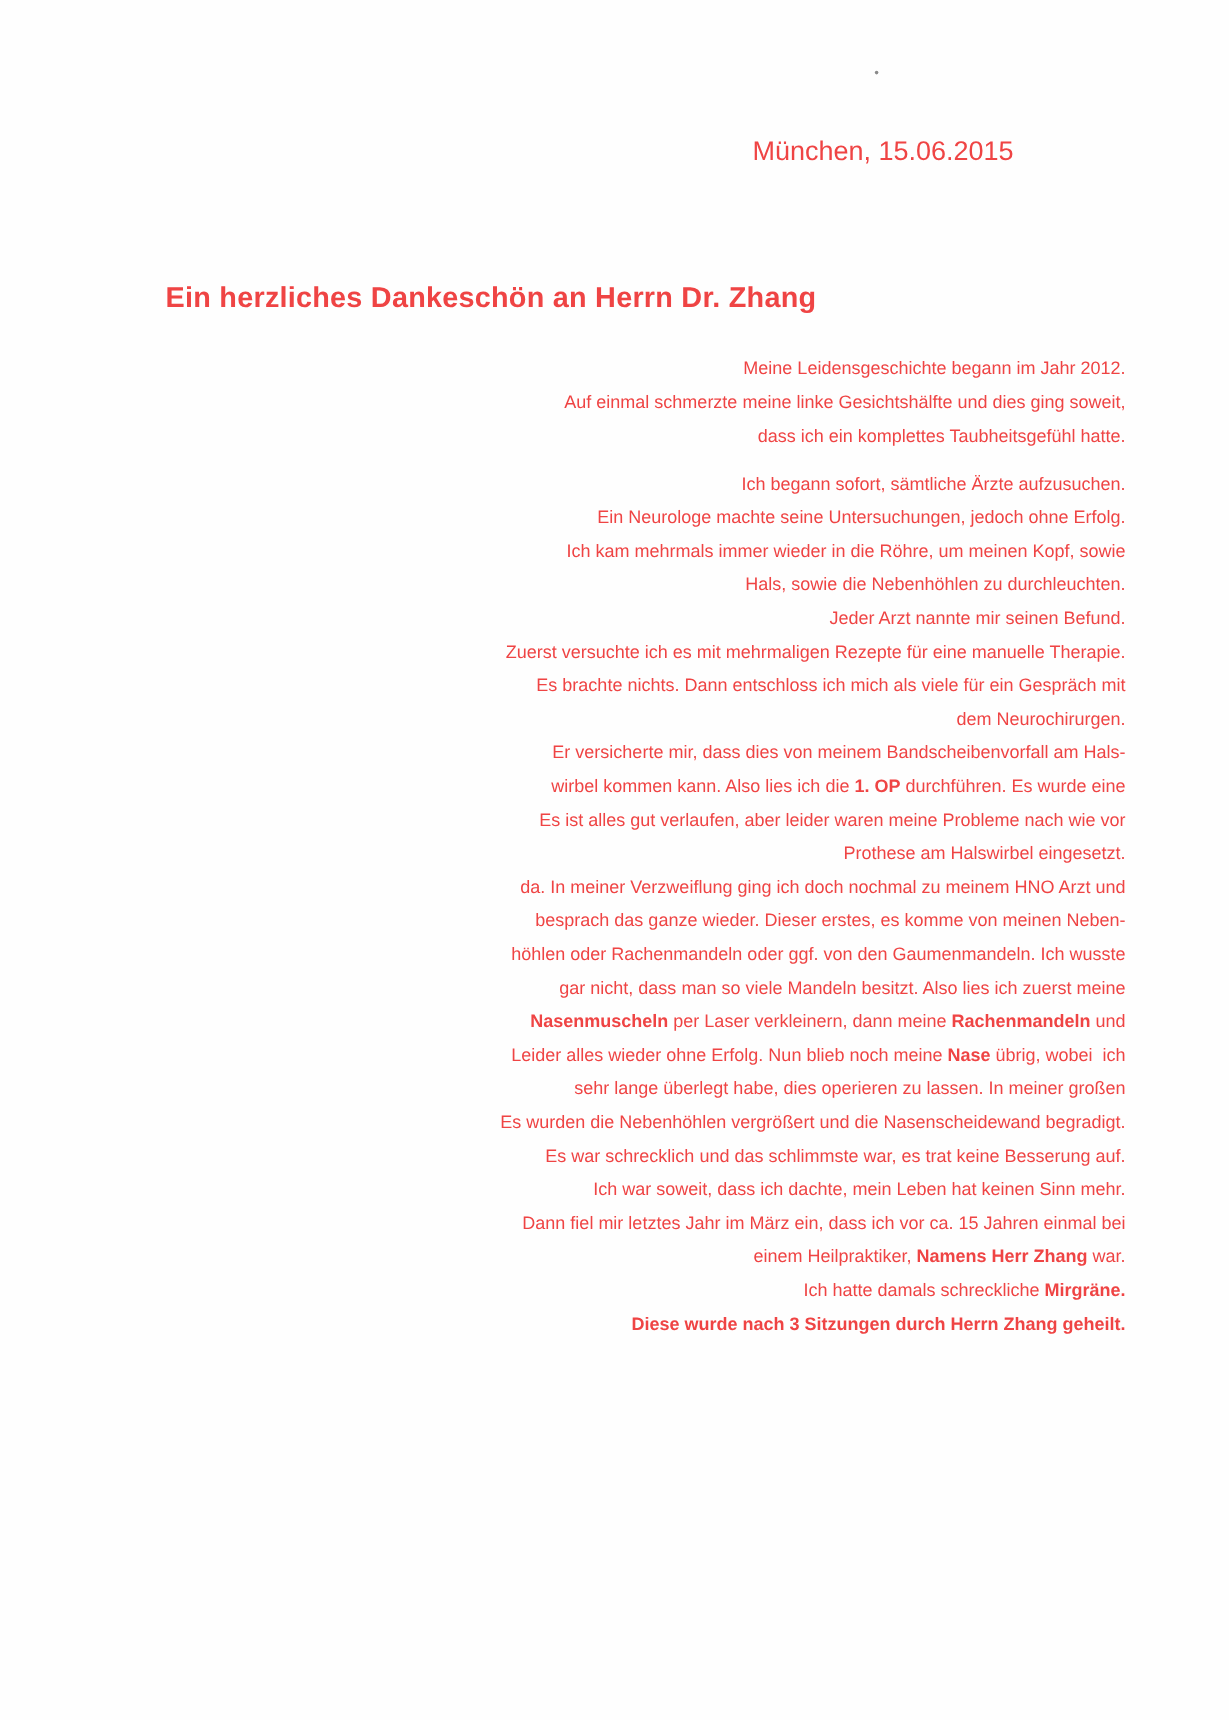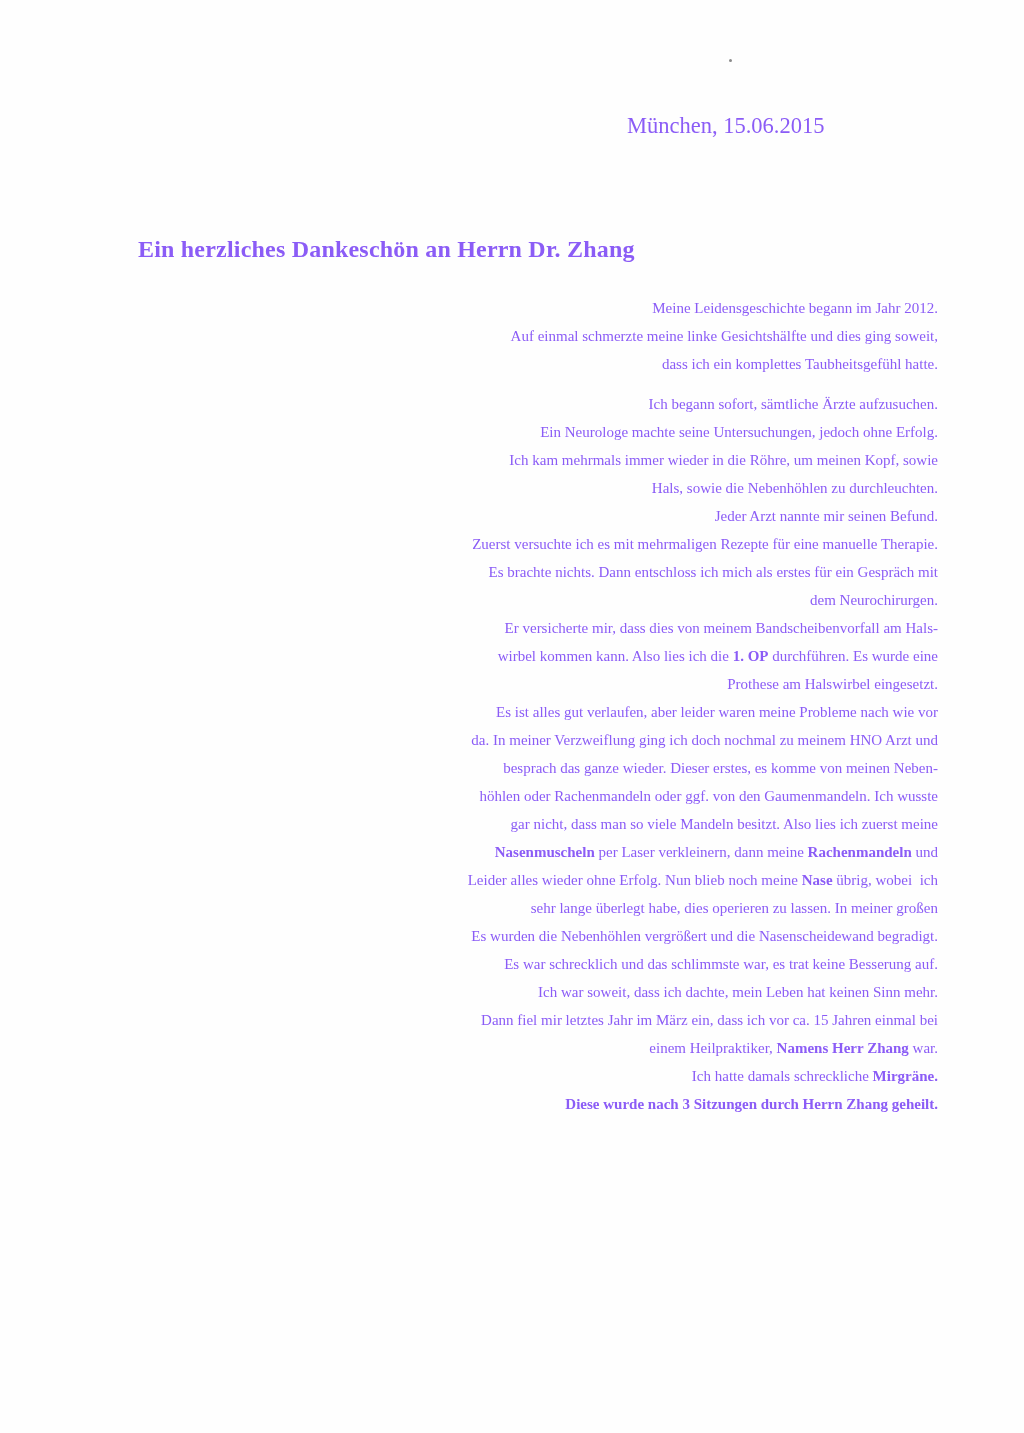--- a/index.html
+++ b/index.html
@@ -7,22 +7,22 @@
     margin: 0;
     padding: 0;
     background: #ffffff;
   }
   .page {
     position: relative;
     width: 1024px;
     height: 1433px;
     background: #fefefe;
     overflow: hidden;
-    font-family: Liberation Serif, serif;
-    color: #8b5cf6;
+    font-family: Liberation Sans, sans-serif;
+    color: #ef4444;
   }
   .scan-speck {
     position: absolute;
     left: 729px;
     top: 59px;
     width: 3px;
     height: 3px;
     background: #8a8a8a;
     border-radius: 50%;
   }
@@ -77,26 +77,26 @@
           <div class="line">Auf einmal schmerzte meine linke Gesichtshälfte und dies ging soweit,</div>
           <div class="line">dass ich ein komplettes Taubheitsgefühl hatte.</div>
         </div>
         <div class="para para-2">
           <div class="line">Ich begann sofort, sämtliche Ärzte aufzusuchen.</div>
           <div class="line">Ein Neurologe machte seine Untersuchungen, jedoch ohne Erfolg.</div>
           <div class="line">Ich kam mehrmals immer wieder in die Röhre, um meinen Kopf, sowie</div>
           <div class="line">Hals, sowie die Nebenhöhlen zu durchleuchten.</div>
           <div class="line">Jeder Arzt nannte mir seinen Befund.</div>
           <div class="line">Zuerst versuchte ich es mit mehrmaligen Rezepte für eine manuelle Therapie.</div>
-          <div class="line">Es brachte nichts. Dann entschloss ich mich als erstes für ein Gespräch mit</div>
+          <div class="line">Es brachte nichts. Dann entschloss ich mich als viele für ein Gespräch mit</div>
           <div class="line">dem Neurochirurgen.</div>
           <div class="line">Er versicherte mir, dass dies von meinem Bandscheibenvorfall am Hals-</div>
           <div class="line">wirbel kommen kann. Also lies ich die <b>1. OP</b> durchführen. Es wurde eine</div>
+          <div class="line">Es ist alles gut verlaufen, aber leider waren meine Probleme nach wie vor</div>
           <div class="line">Prothese am Halswirbel eingesetzt.</div>
-          <div class="line">Es ist alles gut verlaufen, aber leider waren meine Probleme nach wie vor</div>
           <div class="line">da. In meiner Verzweiflung ging ich doch nochmal zu meinem HNO Arzt und</div>
           <div class="line">besprach das ganze wieder. Dieser erstes, es komme von meinen Neben-</div>
           <div class="line">höhlen oder Rachenmandeln oder ggf. von den Gaumenmandeln. Ich wusste</div>
           <div class="line">gar nicht, dass man so viele Mandeln besitzt. Also lies ich zuerst meine</div>
           <div class="line"><b>Nasenmuscheln</b> per Laser verkleinern, dann meine <b>Rachenmandeln</b> und</div>
           <div class="line">Leider alles wieder ohne Erfolg. Nun blieb noch meine <b>Nase</b> übrig, wobei  ich</div>
           <div class="line">sehr lange überlegt habe, dies operieren zu lassen. In meiner großen</div>
           <div class="line">Es wurden die Nebenhöhlen vergrößert und die Nasenscheidewand begradigt.</div>
           <div class="line">Es war schrecklich und das schlimmste war, es trat keine Besserung auf.</div>
           <div class="line">Ich war soweit, dass ich dachte, mein Leben hat keinen Sinn mehr.</div>

